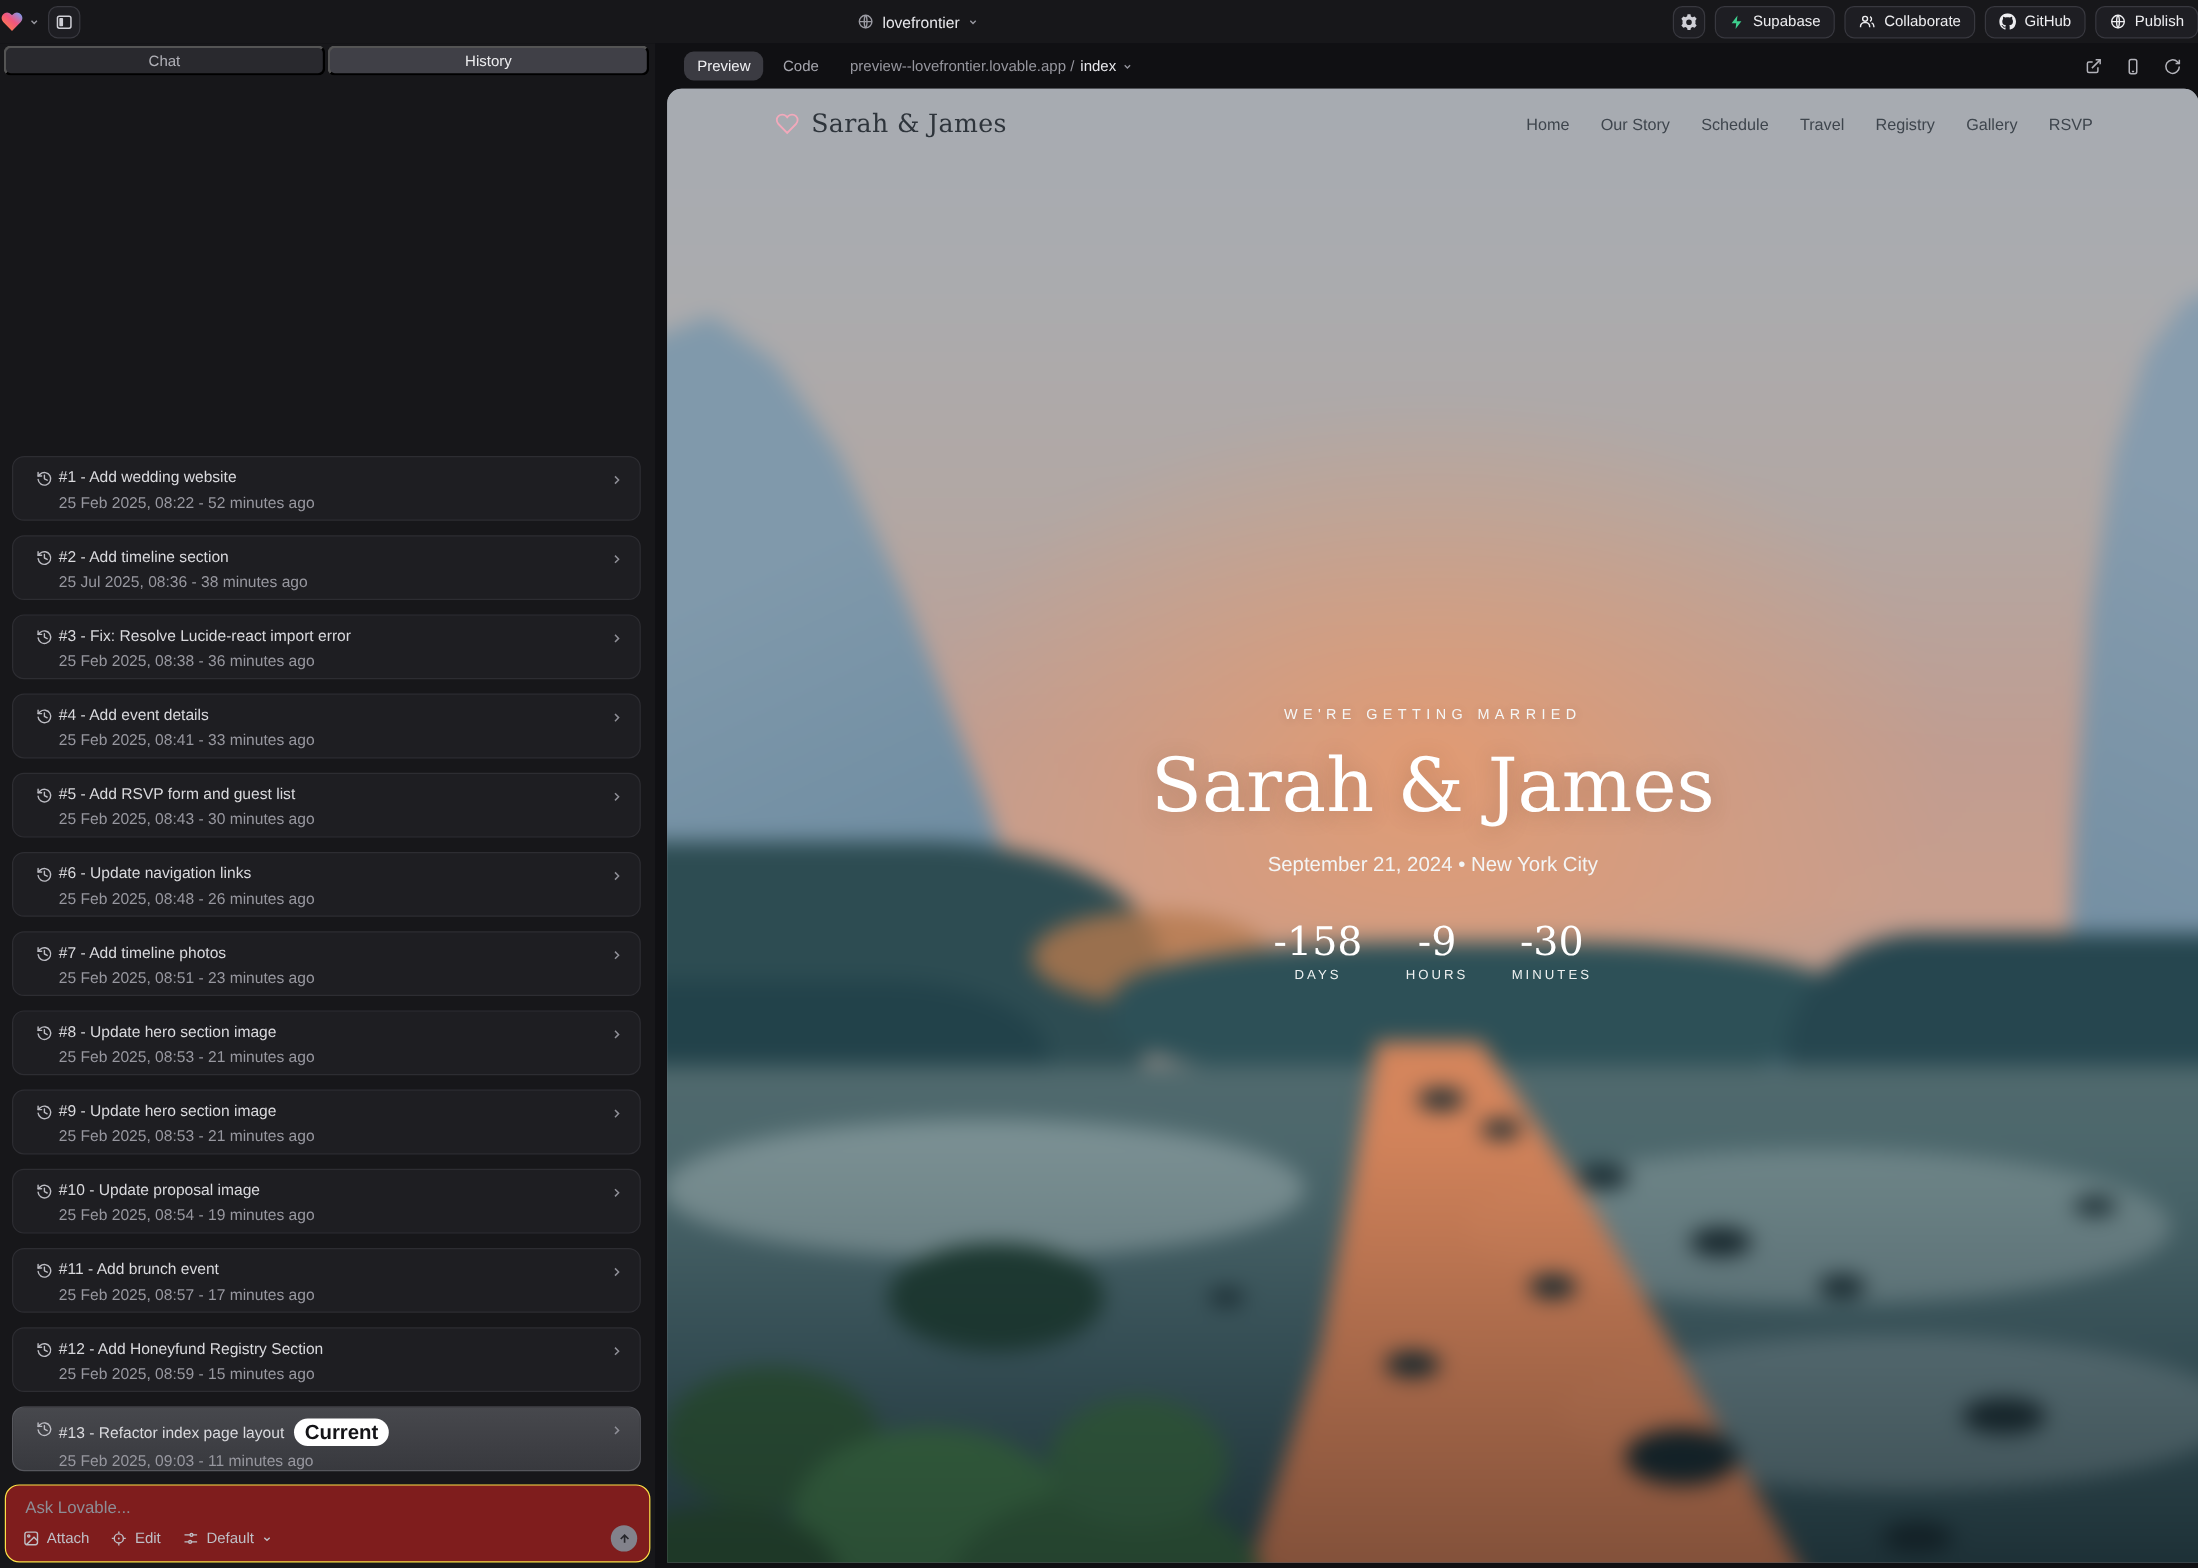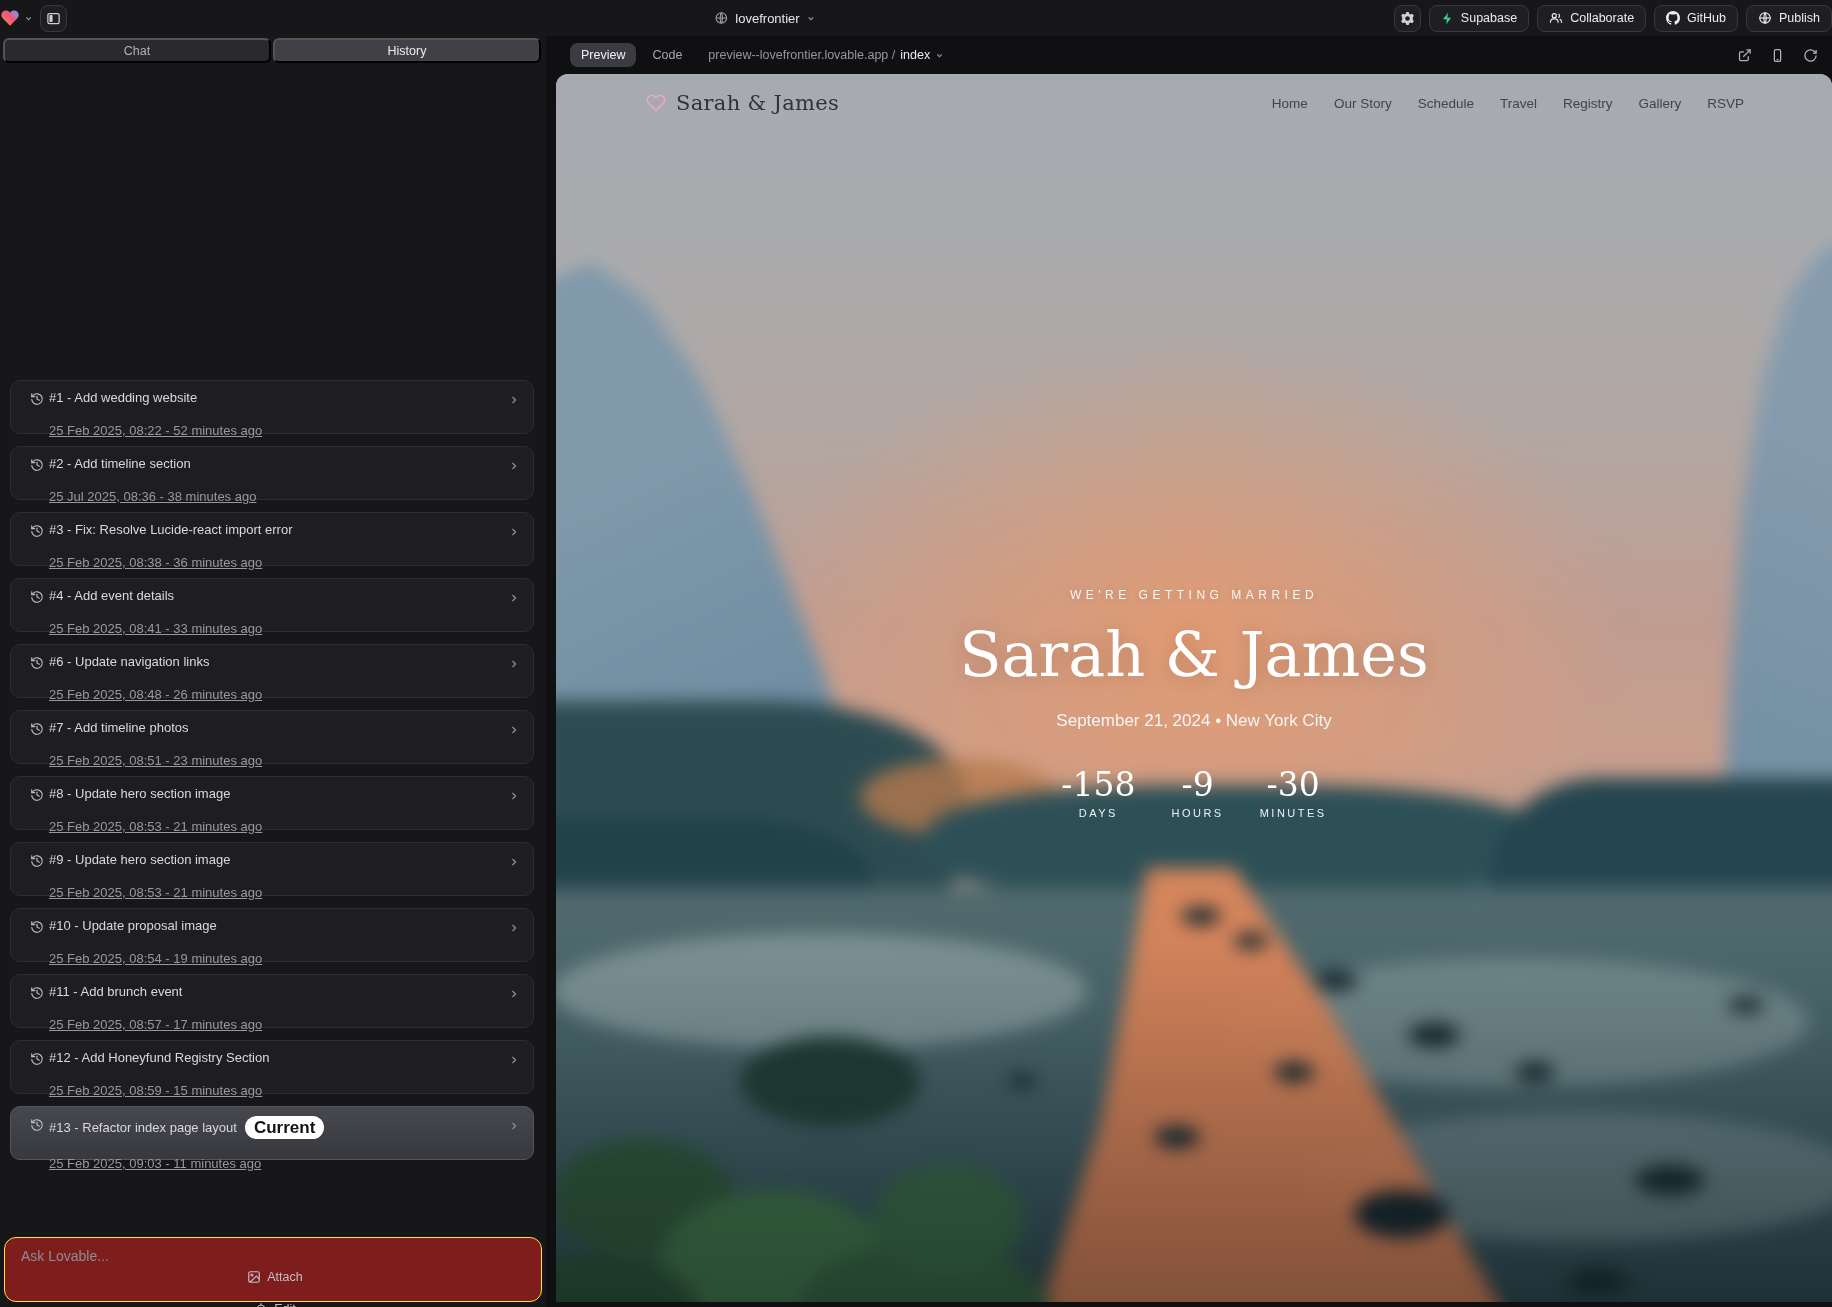--- a/index.html
+++ b/index.html
@@ -19,30 +19,30 @@
   
   .left-panel { position:absolute; top:36px; left:0; width:546px; bottom:0; background:#17171a; }
   .seg-tabs { position:absolute; top:2px; left:3px; right:5px; height:25px; display:flex; gap:2px; }
   .seg { flex:1; border-radius:6px; display:flex; align-items:center; justify-content:center; font-size:12.5px; }
   .seg.chat { background:#29292e; color:#b1b1b8; }
   .seg.history { background:#404047; color:#ededef; }
 
   .history-list { position:absolute; left:10px; top:344px; width:524px; }
   .h-item { position:relative; height:54px; margin-bottom:12px; border:1px solid #2d2d32; border-radius:10px; background:#1e1e22; padding:9px 30px 0 38px; }
   .h-item .t { font-size:13px; color:#d9d9dd; display:flex; align-items:center; gap:8px; line-height:16px; white-space:nowrap; }
-  .h-item .ts { font-size:13px; color:#97979f; margin-top:17px;text-decoration:underline; }
+  .h-item .ts { font-size:13px; color:#97979f; margin-top:5px; }
   .h-item .hicon { position:absolute; left:19px; top:11px; color:#bcbcc3; }
   .h-item .chev { position:absolute; right:13px; top:13px; color:#8f8f97; }
   .h-item.current { background:linear-gradient(180deg,#47484d,#38393e); border-color:#56575d; }
   .badge { background:#ffffff; color:#141417; font-size:17px; font-weight:700; padding:3px 9px; border-radius:999px; line-height:1; }
 
   .composer { position:absolute; left:4px; right:4px; bottom:5px; height:65px; border:1px solid #fde047; border-radius:12px; background:#7f1d1d; }
   .prompt { position:absolute; top:10px; left:16px; right:16px; height:20px; background:transparent; border:none; outline:none; resize:none; font:14px "Liberation Sans",sans-serif; color:#e8e8ec; }
   .prompt::placeholder { color:#8d8d95; }
-  .composer-row { position:absolute; left:14px; right:10px; bottom:7px; height:24px; display:flex; align-items:center; gap:18px; font-size:12.5px; color:#bfbfc6;flex-direction:column; }
+  .composer-row { position:absolute; left:14px; right:10px; bottom:7px; height:24px; display:flex; align-items:center; gap:18px; font-size:12.5px; color:#bfbfc6; }
   .c-act { display:flex; align-items:center; gap:6px; }
   .send { margin-left:auto; width:22px; height:22px; border-radius:50%; background:#82828b; display:flex; align-items:center; justify-content:center; color:#26262b; border:none; }
 
   
   .preview-bar { position:absolute; top:36px; left:556px; right:0; height:38px; display:flex; align-items:center; padding:0 14px; font-size:12.5px; z-index:5; }
   .pv-pill { background:#3b3b42; color:#f0f0f3; padding:5px 11px; border-radius:8px; }
   .pv-code { color:#a6a6ae; margin-left:16px; }
   .pv-url { margin-left:26px; color:#96969e; display:flex; align-items:center; gap:5px; }
   .pv-url .page { color:#e9e9ed; font-weight:500; }
   .pv-icons { margin-left:auto; display:flex; gap:18px; color:#b3b3ba; }
@@ -265,20 +265,39 @@
 
           </div>
           <div class="ts">25 Feb 2025, 08:41 - 33 minutes ago</div>
           <span class="chev">
             <svg width="12" height="12" viewBox="0 0 24 24" fill="none" stroke="currentColor" stroke-width="2.5">
               <path d="M9 6l6 6-6 6"></path>
             </svg>
           </span>
         </div>
 
+        <div class="h-item">
+          <span class="hicon">
+            <svg width="14" height="14" viewBox="0 0 24 24" fill="none" stroke="currentColor" stroke-width="2" stroke-linecap="round" stroke-linejoin="round">
+              <path d="M3 3v5h5"></path>
+              <path d="M3.05 13A9 9 0 1 0 6 5.3L3 8"></path>
+              <path d="M12 7v5l4 2"></path>
+            </svg>
+          </span>
+          <div class="t">
+            <span>#5 - Add RSVP form and guest list</span>
+
+          </div>
+          <div class="ts">25 Feb 2025, 08:43 - 30 minutes ago</div>
+          <span class="chev">
+            <svg width="12" height="12" viewBox="0 0 24 24" fill="none" stroke="currentColor" stroke-width="2.5">
+              <path d="M9 6l6 6-6 6"></path>
+            </svg>
+          </span>
+        </div>
 
         <div class="h-item">
           <span class="hicon">
             <svg width="14" height="14" viewBox="0 0 24 24" fill="none" stroke="currentColor" stroke-width="2" stroke-linecap="round" stroke-linejoin="round">
               <path d="M3 3v5h5"></path>
               <path d="M3.05 13A9 9 0 1 0 6 5.3L3 8"></path>
               <path d="M12 7v5l4 2"></path>
             </svg>
           </span>
           <div class="t">

